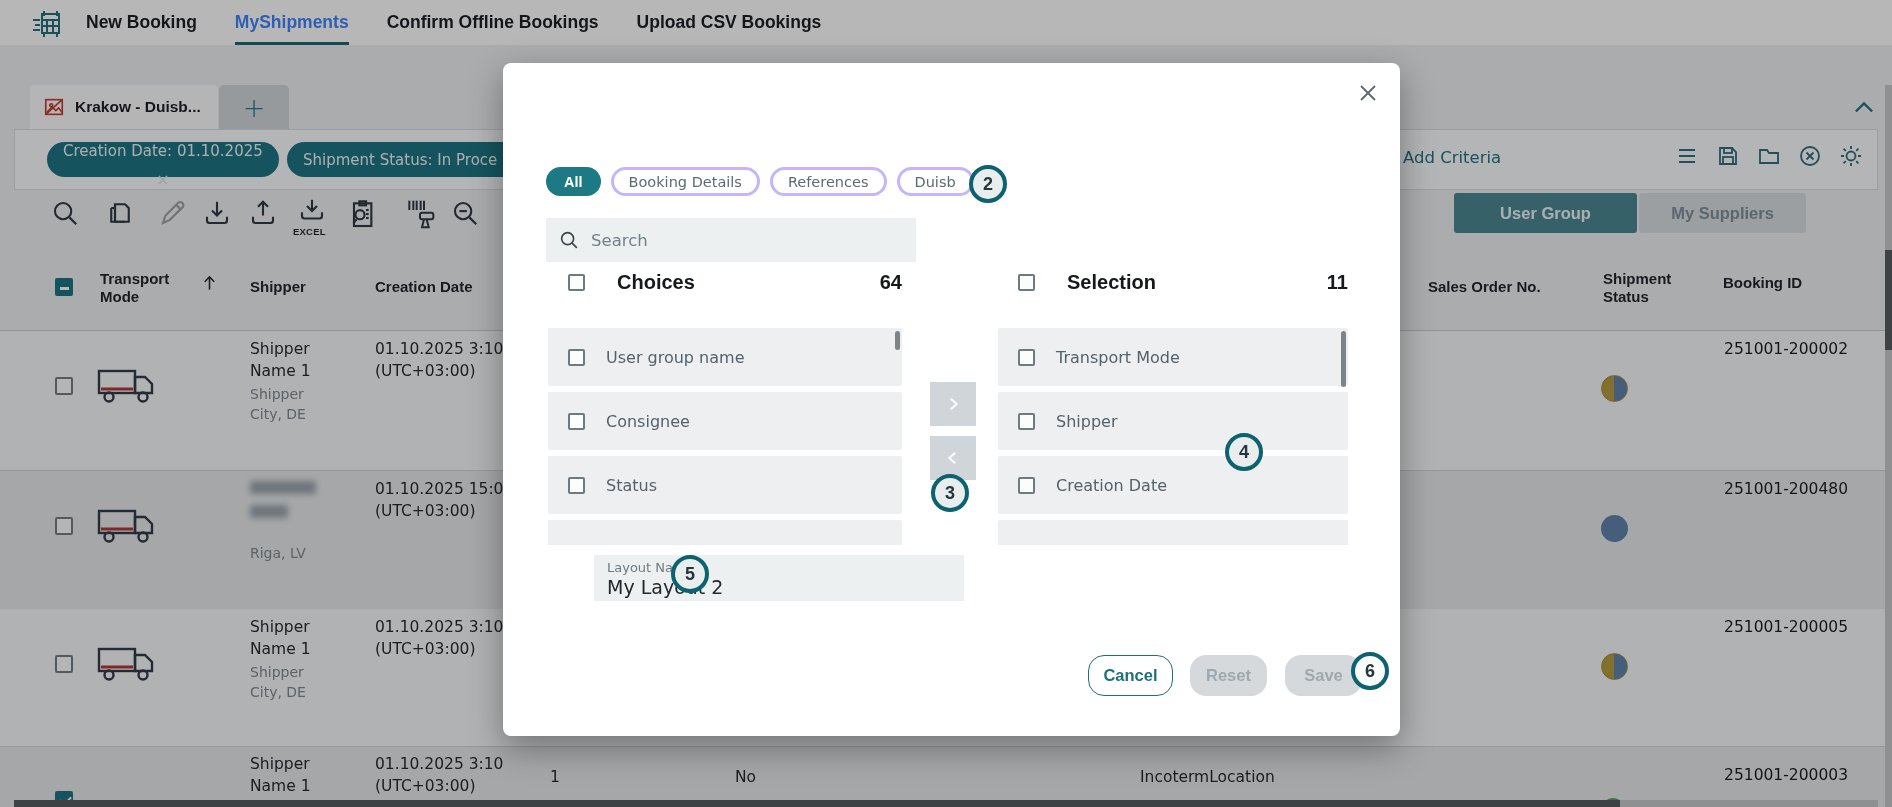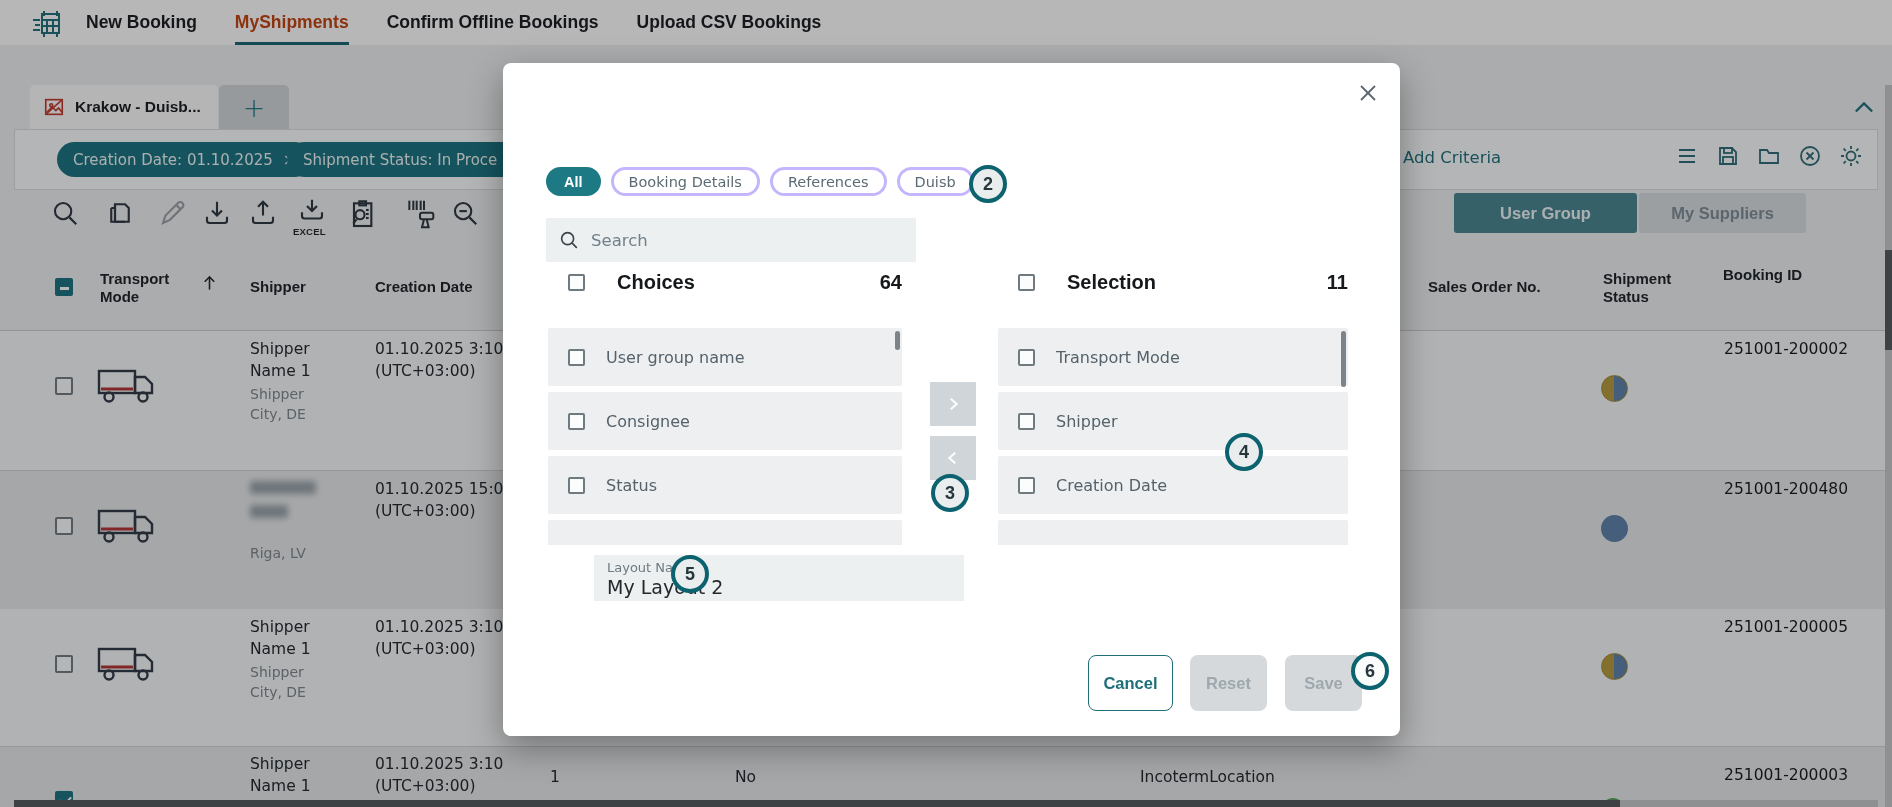--- a/index.html
+++ b/index.html
@@ -4,33 +4,33 @@
 <style>
   * { margin:0; padding:0; box-sizing:border-box; }
   html,body { width:1892px; height:807px; background:#eef0f0; font-family:"DejaVu Sans","Liberation Sans",sans-serif; }
   #screen { position:relative; width:1892px; height:807px; overflow:hidden; background:#eef0f0; }
 
   
   #nav { position:absolute; left:0; top:0; width:1892px; height:45px; background:#ffffff; display:flex; align-items:center; }
   #nav .logo { margin-left:30px; width:34px; height:34px; display:flex; align-items:center; justify-content:center; }
   #nav .navitems { display:flex; gap:38px; margin-left:22px; }
   .navitem { font-family:"Liberation Sans",sans-serif; font-weight:bold; font-size:17.5px; color:#16191c; height:45px; display:flex; align-items:center; cursor:pointer; }
-  .navitem.active { color:#c2410c; border-bottom:3px solid #19646e; padding-top:3px; }
+  .navitem.active { color:#3b82f6; border-bottom:3px solid #19646e; padding-top:3px; }
 
   
   .tab-active { position:absolute; left:30px; top:85px; width:188px; height:44px; background:#fdfdfd; border-radius:5px 5px 0 0; display:flex; align-items:center; padding-left:13px; gap:10px; }
   .tab-active .tlabel { font-family:"Liberation Sans",sans-serif; font-weight:bold; font-size:15.5px; color:#16191c; }
   .tab-add { position:absolute; left:219px; top:85px; width:70px; height:44px; background:#d2d6d7; border-radius:5px 5px 0 0; display:flex; align-items:center; justify-content:center; color:#1d7a85; font-size:27px; font-weight:300; }
   .collapse-up { position:absolute; left:1850px; top:94px; width:28px; height:28px; color:#1d6f7a; }
 
   
   #criteria { position:absolute; left:14px; top:129px; width:1864px; height:61px; background:#fbfcfc; border:1px solid #d8dbdc; }
   .chip { position:absolute; top:12px; height:35px; border-radius:18px; background:#18727e; color:#eef4f4; font-size:15px; display:flex; align-items:center; padding:0 16px; gap:10px; white-space:nowrap; }
   .chip .x { font-size:16px; color:#d7e3e4; cursor:pointer; }
-  #chip1 { left:42px; }
+  #chip1 { left:32px;flex-direction:column; }
   #chip2 { left:272px; width:290px; overflow:hidden; }
   #addCriteria { position:absolute; left:1388px; top:18px; font-size:16.5px; color:#1d6f7a; cursor:pointer; }
   .cr-icons { position:absolute; right:14px; top:14px; display:flex; gap:17px; color:#2d6b76; }
   .cr-icons .ico { width:24px; height:24px; cursor:pointer; }
 
   
   #toolbar { position:absolute; left:0; top:190px; width:1892px; height:60px; }
   .tb-ico { position:absolute; top:8px; width:32px; height:32px; color:#2b343d; cursor:pointer; }
   .tb-ico.disabled { color:#9aa0a5; }
   .tb-excel-label { position:absolute; top:36px; font-size:9.5px; font-weight:bold; color:#1d2329; letter-spacing:.2px; font-family:"Liberation Sans",sans-serif; }
@@ -85,21 +85,21 @@
   .mitem { position:relative; height:58px; margin-bottom:6px; background:#edeff0; border-radius:2px; display:flex; align-items:center; padding-left:20px; gap:21px; cursor:pointer; }
   .mitem .milabel { font-size:16px; color:#55626b; }
   .lscroll { position:absolute; right:2px; width:5px; border-radius:3px; background:#7d8489; }
   .xfer { position:absolute; left:427px; width:46px; height:44px; background:#cfd5d8; display:flex; align-items:center; justify-content:center; color:#fff; cursor:pointer; }
   #xferRight { top:319px; }
   #xferLeft { top:373px; }
   .namefield { position:absolute; left:43px; top:492px; width:370px; height:46px; background:#edf0f1; padding:5px 0 0 13px; cursor:text;margin-left:48px; }
   .namefield .flabel { font-size:13px; color:#6d7a81; }
   .namefield .fvalue { font-size:19px; color:#23282c; margin-top:1px; }
   .mfooter { position:absolute; left:0; top:592px; width:897px; height:44px; }
-  .btn { position:absolute; height:56px; display:flex; align-items:center; justify-content:center; border-radius:8px; font-family:"Liberation Sans",sans-serif; font-weight:bold; font-size:16.5px; cursor:pointer;text-align:right; }
+  .btn { position:absolute; height:41px; display:flex; align-items:center; justify-content:center; border-radius:16px; font-family:"Liberation Sans",sans-serif; font-weight:bold; font-size:16.5px; cursor:pointer;text-align:right; }
   #btnCancel { left:585px; width:85px; background:#fff; border:1.5px solid #1d6f7a; color:#1d6f7a; }
   #btnReset { left:687px; width:77px; background:#d5d9db; color:#9fa8ae; cursor:default; }
   #btnSave { left:782px; width:77px; background:#d5d9db; color:#9fa8ae; cursor:default; }
 
   
   .nbadge { position:absolute; width:38px; height:38px; border-radius:50%; border:4px solid #0c626e; background:#e9eded; color:#25363c; font-family:"Liberation Sans",sans-serif; font-weight:bold; font-size:18px; display:flex; align-items:center; justify-content:center; z-index:20; }
   #badge2 { left:969px; top:165px; }
   #badge3 { left:931px; top:474px; }
   #badge4 { left:1225px; top:433px; }
   #badge5 { left:671px; top:555px; }
@@ -280,21 +280,21 @@
     <span class="hlbl" style="left:200px;top:8px">
       <svg width="19" height="19" viewBox="0 0 24 24" fill="none" stroke="#20262b" stroke-width="2">
           <line x1="12" y1="21" x2="12" y2="5"></line>
           <path d="M6 11l6-6 6 6"></path>
         </svg>
     </span>
     <span class="hlbl" style="left:250px;top:13px">Shipper</span>
     <span class="hlbl" style="left:375px;top:13px">Creation Date</span>
     <span class="hlbl" style="left:1428px;top:13px">Sales Order No.</span>
     <span class="hlbl" style="left:1603px;top:5px"><span>Shipment</span><br><span>Status</span></span>
-    <span class="hlbl" style="left:1723px;top:1px">Booking ID</span>
+    <span class="hlbl" style="left:1723px;top:9px">Booking ID</span>
   </div>
 
   <div class="trow r-odd" style="top:331px;height:139px">
     <span class="cb" style="position:absolute;left:55px;top:46px"></span>
     <span style="position:absolute;left:96px;top:32px">
       <svg width="62" height="44" viewBox="0 0 62 44" fill="none" stroke="#2e3742" stroke-width="2.4">
           <rect x="3" y="8" width="36" height="22"></rect>
           <path d="M39 14h10l7 7v9H39z"></path>
           <line x1="5" y1="26" x2="37" y2="26" stroke="#b23230" stroke-width="3"></line>
           <circle cx="13" cy="34" r="4.5"></circle>

